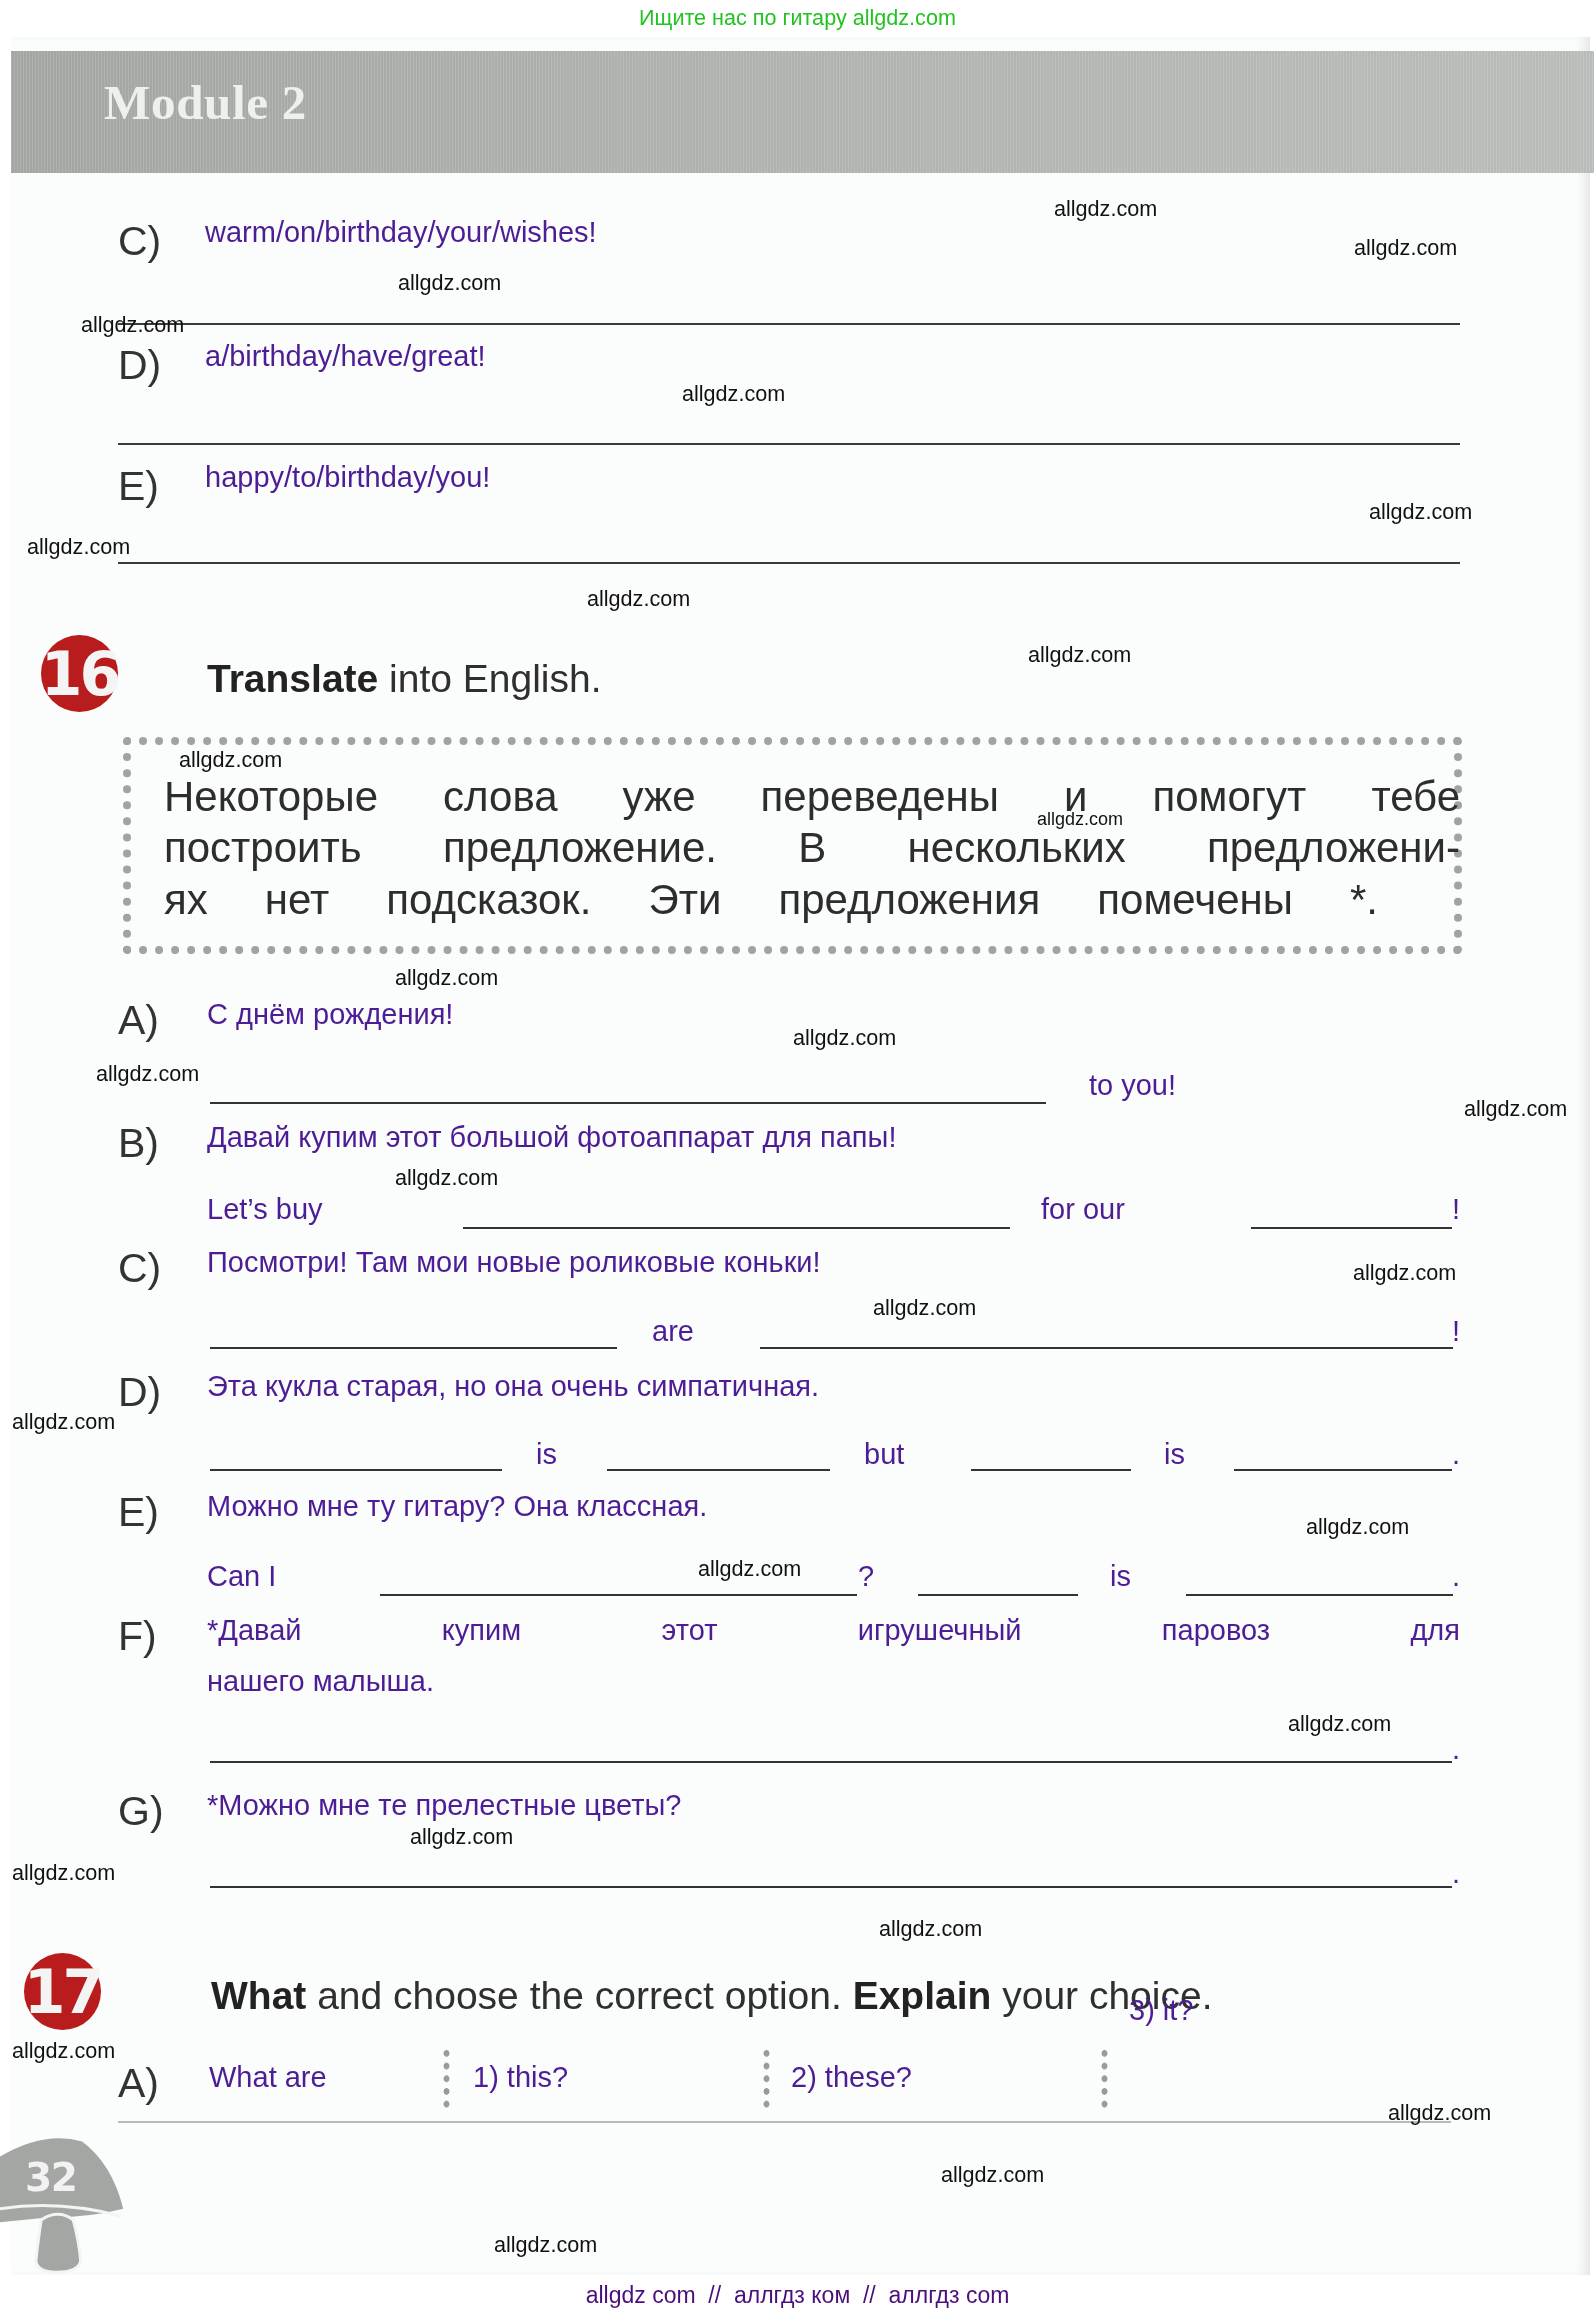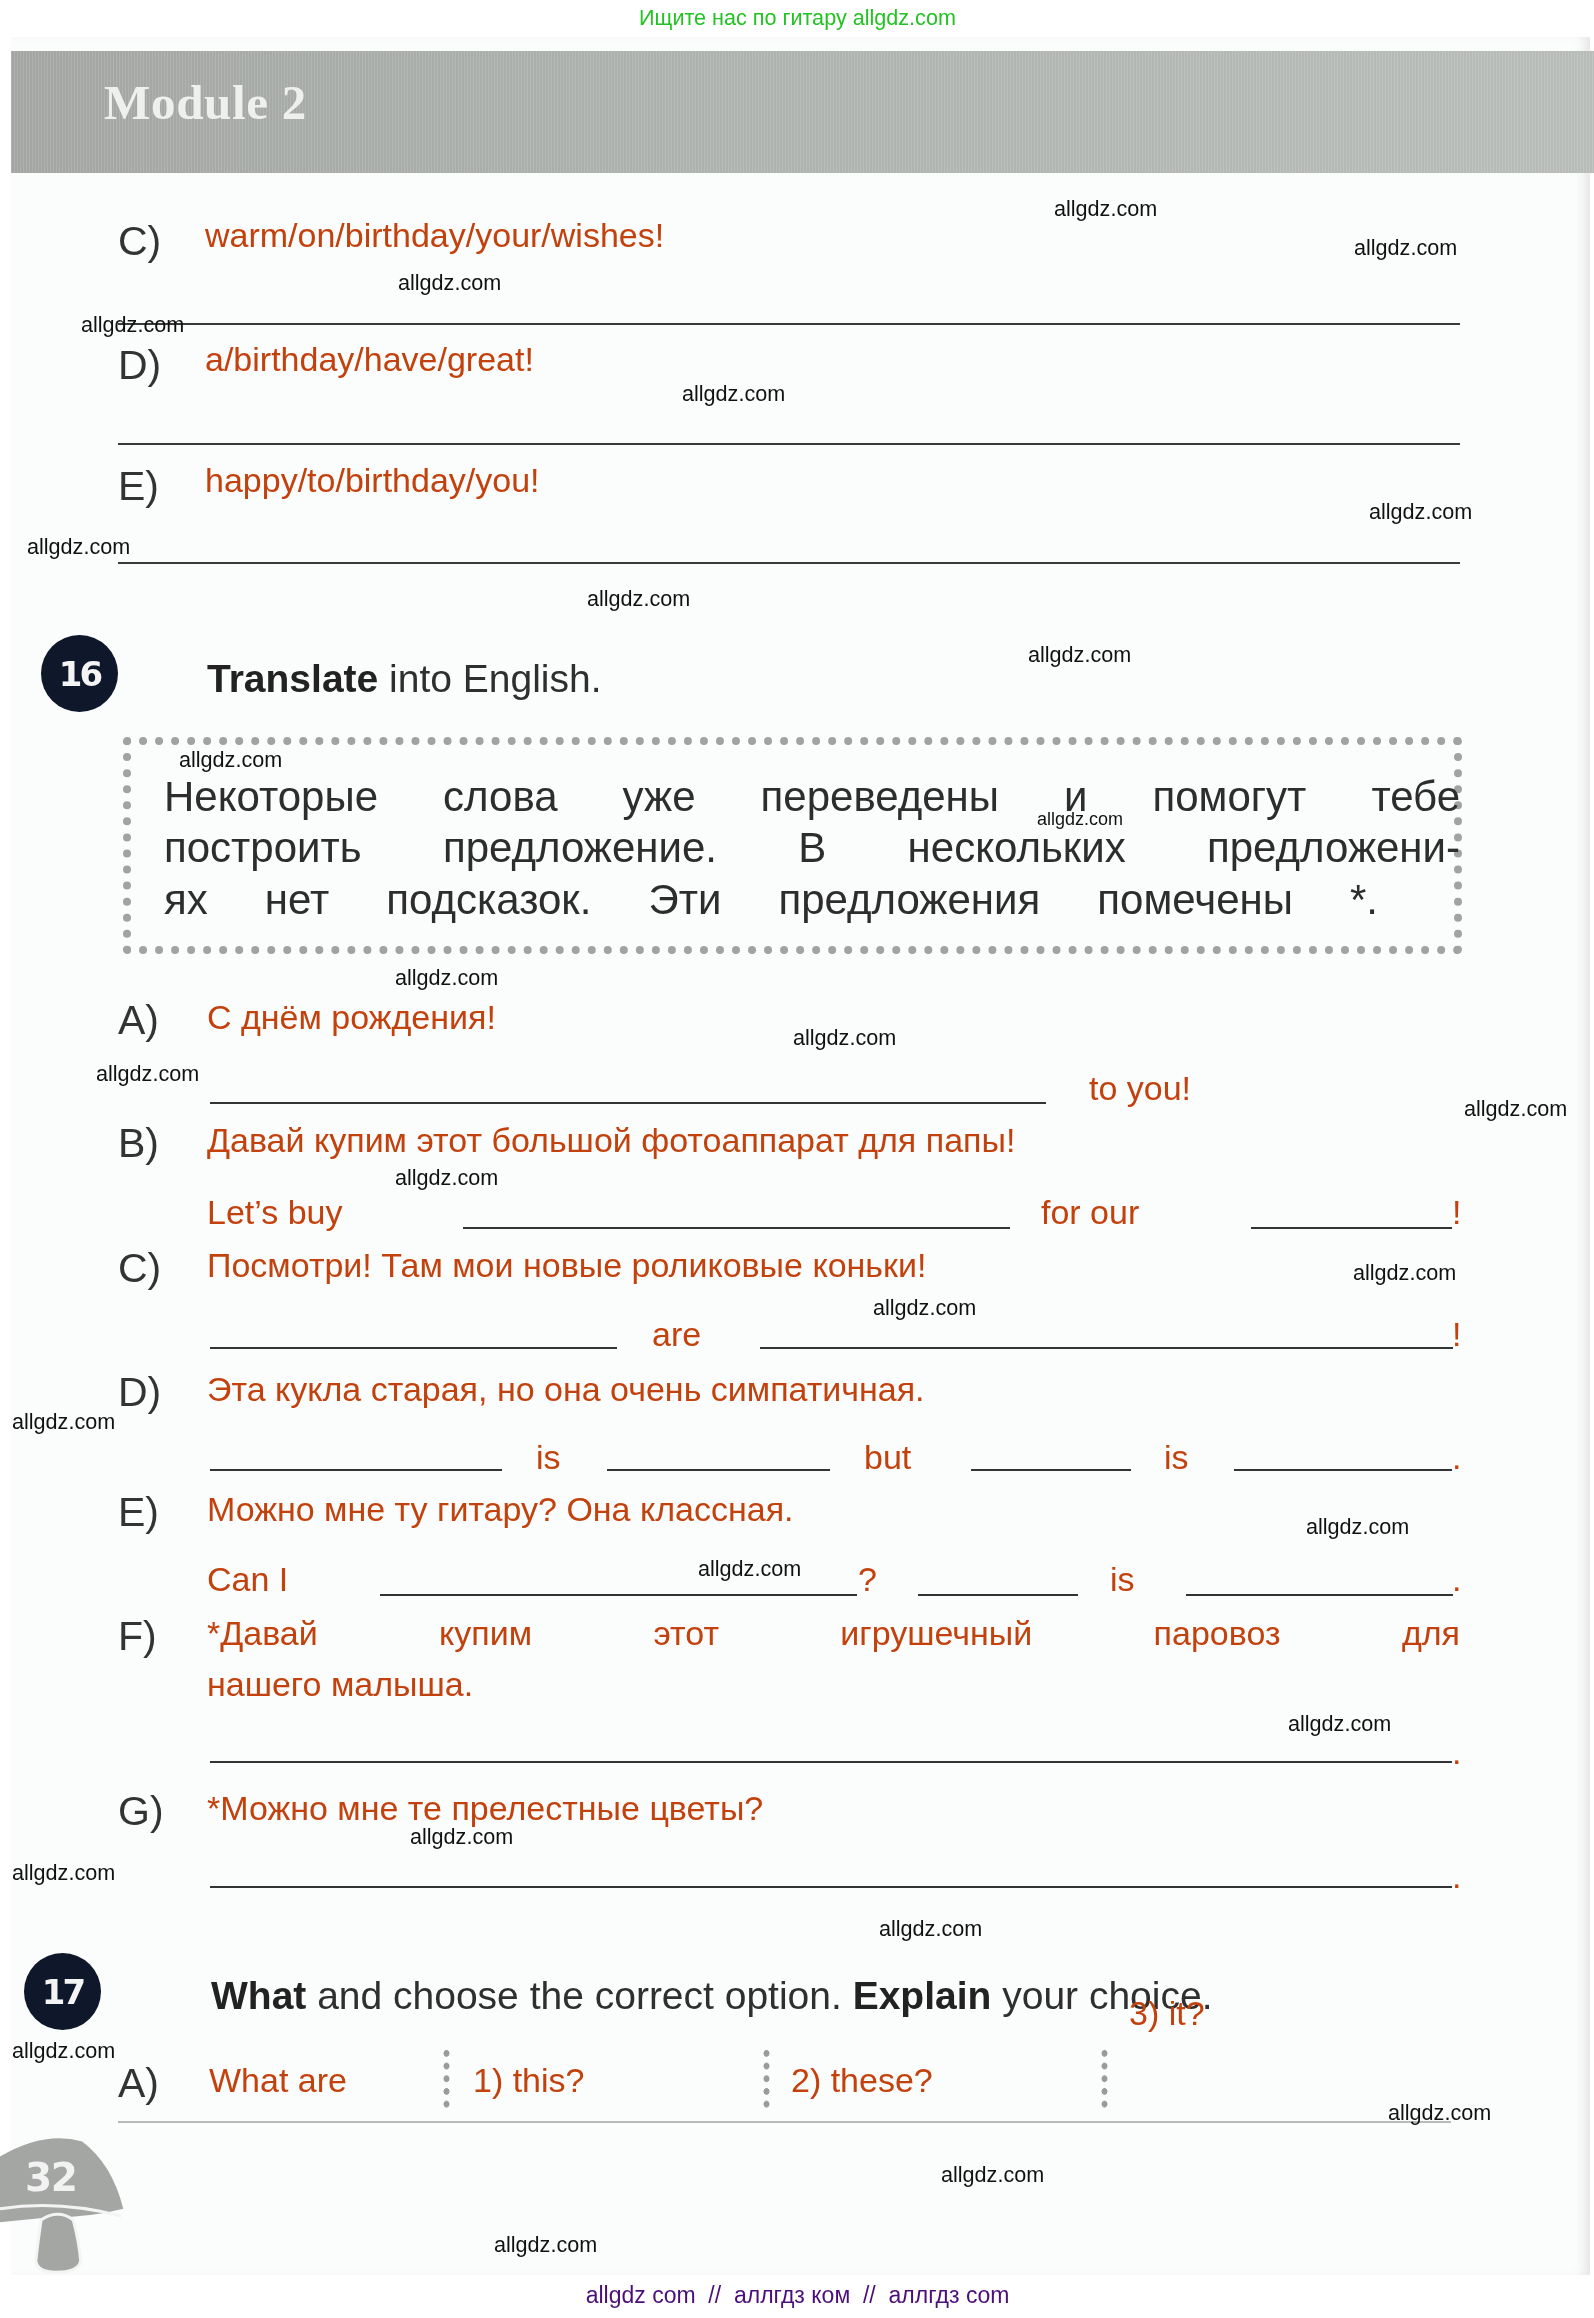--- a/index.html
+++ b/index.html
@@ -22,27 +22,27 @@
     position:absolute; left:11.2px; top:51px; width:1583px; height:122px;
     background:
       repeating-linear-gradient(90deg, rgba(255,255,255,0.06) 0 1.5px, rgba(0,0,0,0.04) 1.5px 3px),
       linear-gradient(90deg,#a9aca9 0%,#b4b8b4 40%,#bfc3bf 100%);
   }
   .module-title {
     position:absolute; left:104px; top:74px;
     font-family:Liberation Serif, serif; font-weight:bold; font-size:49px;
     color:#eef0ee; letter-spacing:0.7px;
   }
-  .t { position:absolute; white-space:nowrap; font-size:34px; color:#c2410c; line-height:1; }
+  .t { position:absolute; white-space:nowrap; font-size:29px; color:#4c1d95; line-height:1; }
   .item-letter { position:absolute; font-size:41px; color:#333; line-height:1; }
   .rule { position:absolute; height:2.2px; background:#3a3a3a; }
   .rule.faint { background:#555; }
   .circle-num {
     position:absolute; width:77px; height:77px; border-radius:50%;
-    background:#0f172a; color:#f4f4f4; font-weight:bold; font-size:34px;
+    background:#b91c1c; color:#f4f4f4; font-weight:bold; font-size:60px;
     display:flex; align-items:center; justify-content:center;
     font-family:"DejaVu Sans", sans-serif; letter-spacing:-3px;
   }
   .instr { position:absolute; white-space:nowrap; font-size:39px; color:#2f2f2f; line-height:1; }
   .instr b { font-weight:bold; color:#222; }
   .dotted-box {
     position:absolute; left:123px; top:737px; width:1339px; height:217px;
     border:8.2px dotted #a2a2a2; border-radius:4.5px; box-sizing:border-box;
   }
   .box-text {

